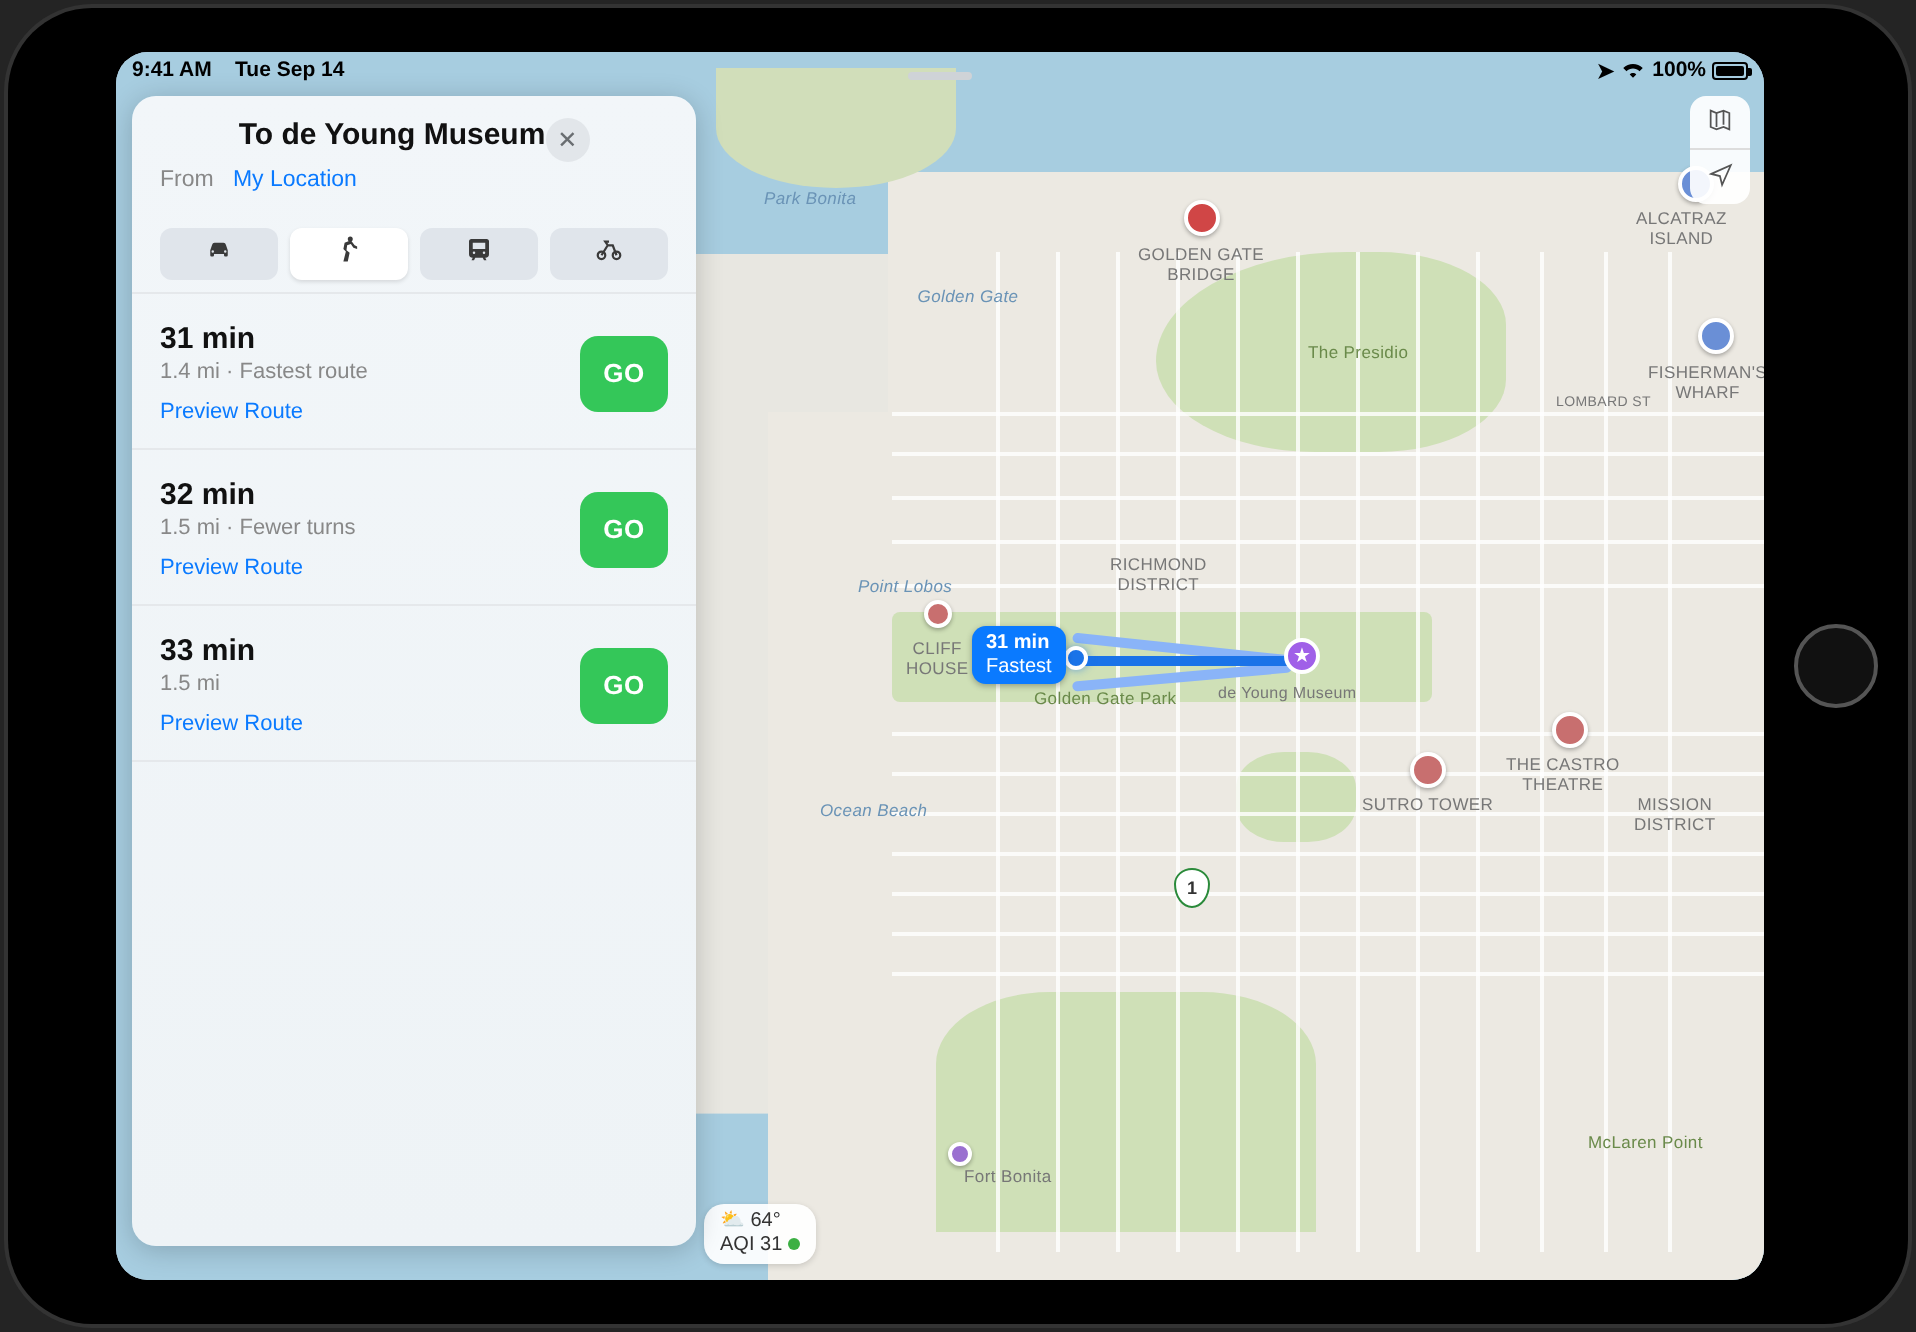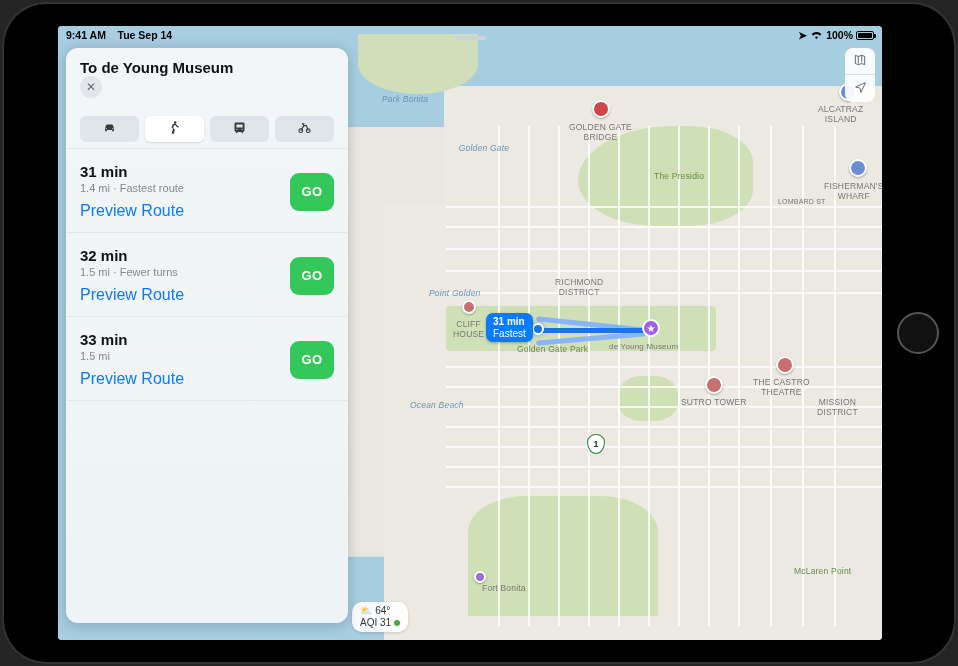--- a/index.html
+++ b/index.html
@@ -9,21 +9,21 @@
 .device {
   position:absolute; left:4px; top:4px; width:950px; height:658px;
   background:#000; border-radius:42px; box-shadow:0 0 0 2px #333;
 }
 .home-button {
   position:absolute; right:15px; top:50%; transform:translateY(-50%);
   width:42px; height:42px; border-radius:50%; border:2px solid #555; background:#111;
 }
 .screen {
   position:absolute; left:54px; top:22px; width:824px; height:614px;
-  background:#bcd7e9; border-radius:4px; overflow:hidden;
+  background:#bcd7e9; border-radius:16px; overflow:hidden;
 }
 
 
 .status-bar {
   position:absolute; top:0; left:0; right:0; height:18px;
   display:flex; align-items:center; justify-content:space-between;
   padding:0 8px; font-size:10.5px; font-weight:600; color:#000; z-index:50;
 }
 .status-right { display:flex; align-items:center; gap:3px; }
 .battery-shell { width:18px; height:9px; border:1px solid #000; border-radius:2px; position:relative; }
@@ -83,37 +83,37 @@
 .map-ctl:last-child { border-radius:0 0 8px 8px; }
 
 
 .card {
   position:absolute; left:8px; top:22px; width:282px; height:575px;
   background:linear-gradient(#f2f6f9,#eef3f6); border-radius:12px;
   box-shadow:0 2px 14px rgba(0,0,0,.2);
   display:flex; flex-direction:column; overflow:hidden;
 }
 .card-header { padding:11px 14px 8px; }
-.title-row { display:flex; align-items:flex-start; justify-content:center;flex-direction:column; }
+.title-row { display:flex; align-items:flex-start; justify-content:center; }
 .dest-title { font-size:15px; font-weight:700; color:#111; }
 .close-btn { width:22px; height:22px; border-radius:50%; background:#e2e6ea; color:#6a6e72; font-size:12px; display:flex; align-items:center; justify-content:center; cursor:pointer; }
 .from-row { font-size:11.5px; margin-top:3px; }
 .from-row .lbl { color:#888; }
 .from-row .link { color:#0a7aff; }
 
 .mode-seg { display:flex; gap:6px; margin:10px 14px 6px; }
 .mode-btn { flex:1; height:26px; background:#e0e5eb; border-radius:6px; display:flex; align-items:center; justify-content:center; }
 .mode-btn.active { background:#fff; box-shadow:0 1px 2px rgba(0,0,0,.12); }
 .mode-btn svg { width:15px; height:15px; fill:#3a3a3a; }
 
 .route-list { border-top:1px solid #e5e8eb; }
 .route-card { padding:14px 14px 12px; display:flex; align-items:center; justify-content:space-between; border-bottom:1px solid #e5e8eb; }
 .route-info .time { font-size:15px; font-weight:700; color:#111; }
 .route-info .meta { font-size:11px; color:#888; margin-top:2px; }
-.route-info .preview { font-size:16px; color:#0a7aff; margin-top:8px; }
+.route-info .preview { font-size:11px; color:#0a7aff; margin-top:8px; }
 .go-btn { width:44px; height:38px; background:#34c759; color:#fff; border-radius:9px; display:flex; align-items:center; justify-content:center; font-weight:700; font-size:13px; letter-spacing:.3px; }
 
 .grabber { position:absolute; top:10px; left:50%; transform:translateX(-50%); width:32px; height:4px; background:#cfd3d7; border-radius:2px; z-index:40; }
 
 @media print { body{background:#fff} }
 </style>
 </head>
 <body>
 
 <div class="device">
@@ -194,21 +194,21 @@
       <div class="area-label green" style="left:596px; top:145px">The Presidio</div>
       <div class="area-label" style="left:720px; top:172px; font-size:7px">LOMBARD ST</div>
       <div class="area-label" style="left:760px; top:78px; white-space:pre-line">ALCATRAZ
 ISLAND</div>
       <div class="poi-dot" style="left:781px; top:57px; background:#6a8fd6"></div>
       <div class="area-label" style="left:766px; top:155px; white-space:pre-line">FISHERMAN'S
 WHARF</div>
       <div class="poi-dot" style="left:791px; top:133px; background:#6a8fd6"></div>
       <div class="area-label" style="left:497px; top:251px; white-space:pre-line">RICHMOND
 DISTRICT</div>
-      <div class="area-label blue" style="left:371px; top:262px">Point Golden</div>
+      <div class="area-label blue" style="left:371px; top:262px">Point Lobos</div>
       <div class="area-label" style="left:395px; top:293px; white-space:pre-line">CLIFF
 HOUSE</div>
       <div class="area-label green" style="left:459px; top:318px">Golden Gate Park</div>
       <div class="area-label" style="left:551px; top:316px; font-size:8px">de Young Museum</div>
       <div class="area-label blue" style="left:352px; top:374px">Ocean Beach</div>
       <div class="area-label" style="left:623px; top:371px">SUTRO TOWER</div>
       <div class="poi-dot" style="left:647px; top:350px; background:#c86f6f"></div>
       <div class="area-label" style="left:695px; top:351px; white-space:pre-line">THE CASTRO
 THEATRE</div>
       <div class="poi-dot" style="left:718px; top:330px; background:#c86f6f"></div>
@@ -245,20 +245,25 @@
     </div>
 
     <div class="card">
       <div class="card-header">
         <div class="title-row">
           <div class="dest-title">To de Young Museum</div>
           <div class="close-btn">
             <span>✕</span>
           </div>
         </div>
+        <div class="from-row">
+          <span class="lbl">From</span>
+          &nbsp;
+          <span class="link">My Location</span>
+        </div>
       </div>
 
       <div class="mode-seg">
         <div class="mode-btn">
           <span><svg viewBox="0 0 24 24">
                 <path d="M5 13l1.5-4.5A2 2 0 018.4 7h7.2a2 2 0 011.9 1.5L19 13v4a1 1 0 01-1 1h-1a1 1 0 01-1-1v-1H8v1a1 1 0 01-1 1H6a1 1 0 01-1-1v-4zm2 2a1 1 0 100-2 1 1 0 000 2zm10 0a1 1 0 100-2 1 1 0 000 2z"></path>
               </svg></span>
         </div>
         <div class="mode-btn active">
           <span><svg viewBox="0 0 24 24">

